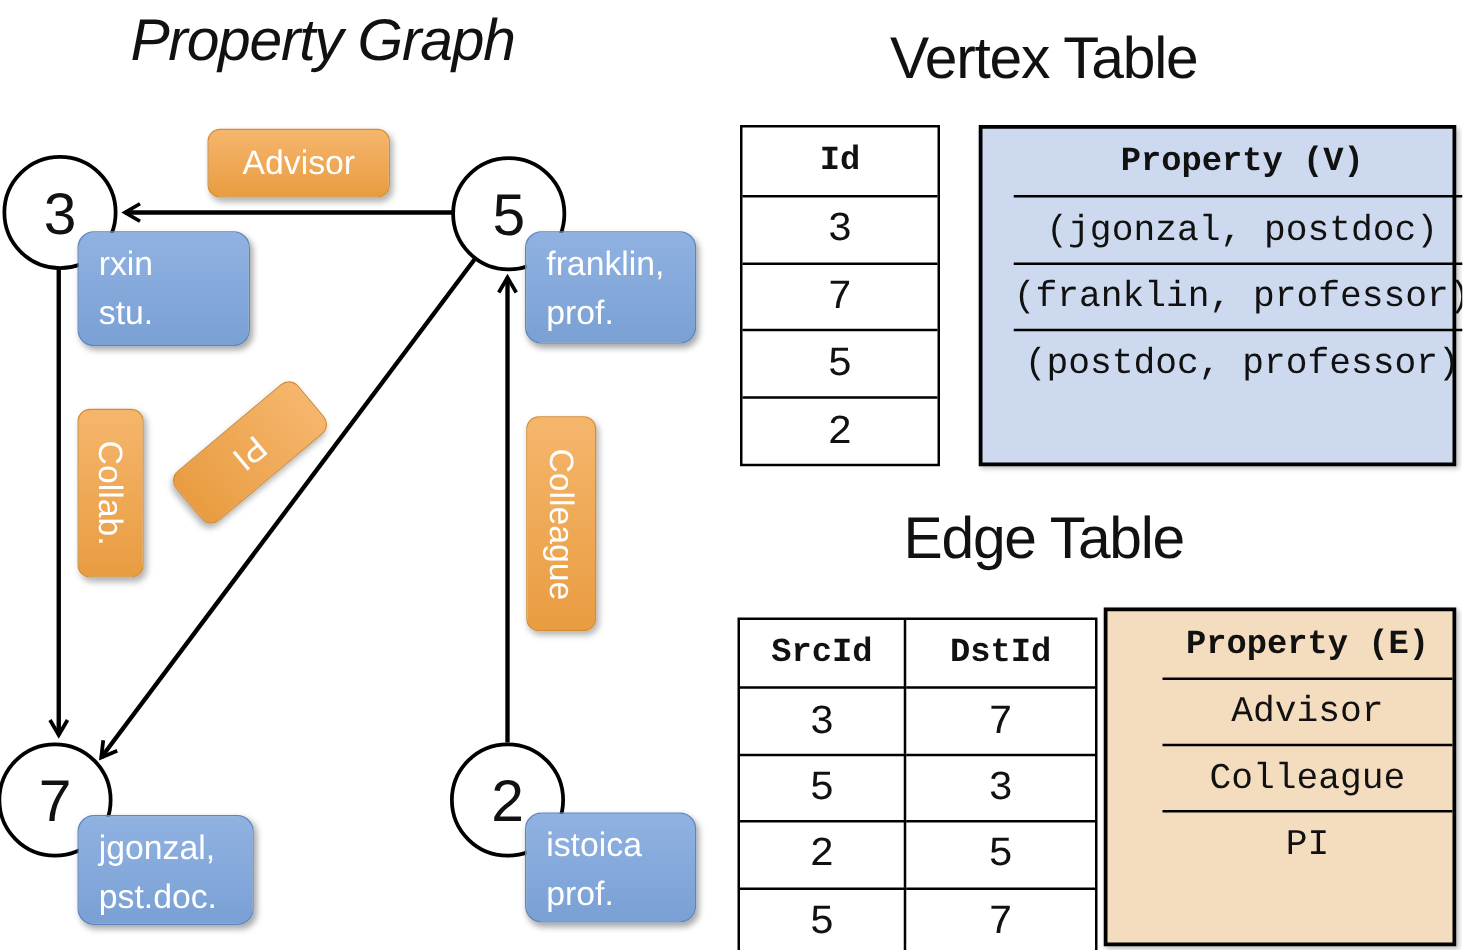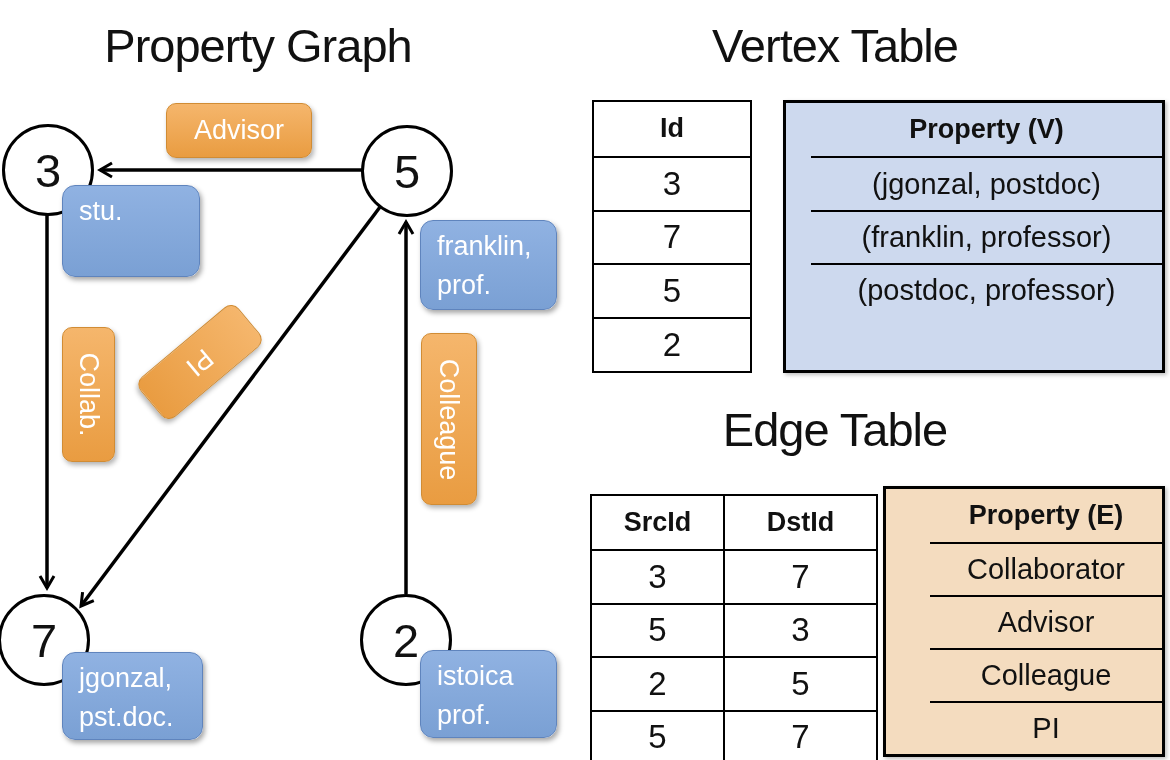--- a/index.html
+++ b/index.html
@@ -30,42 +30,42 @@
     position:absolute; box-sizing:border-box; z-index:1;
     background:linear-gradient(180deg,#f5b66c 0%, #e99c41 100%);
     border:1px solid #d18c34; border-radius:10px;
     color:#fff; font-size:27px;
     display:flex; align-items:center; justify-content:center;
     box-shadow:2px 3px 5px rgba(0,0,0,0.3);
   }
   .ebox .vtext { transform:rotate(90deg); white-space:nowrap; }
   #edges { position:absolute; left:0; top:0; z-index:1; }
   
-  .tcol { position:absolute; box-sizing:border-box; display:grid; grid-template-rows:repeat(5,1fr); }
+  .tcol { position:absolute; box-sizing:border-box; display:grid; grid-template-rows:repeat(5,1fr);font-family:Liberation Mono, monospace; }
   .tcol .cell {
     display:flex; align-items:center; justify-content:center;
     border-top:2.5px solid #000; font-size:29px; color:#111; white-space:nowrap;
   }
   .tcol .cell:nth-child(1) { border-top:none; }
   .cell.hdr { font-weight:bold; font-size:27px; }
   .cell.num { font-size:33px; }
   .white-col { background:#fff; border:2.5px solid #000; }
   .prop-col  { border:3px solid #000; box-shadow:2px 2px 4px rgba(0,0,0,0.25); }
   .blue-fill  { background:#cdd9ee;padding-left:25px; }
   .peach-fill { background:#f4dcbf;padding-left:44px; }
   .two-col { grid-template-columns:133px 1fr; }
   .two-col .cell.cleft { border-right:2.5px solid #000; }
   .two-col .cell:nth-child(2) { border-top:none; }
 </style>
 </head>
 <body>
 
 <div id="canvas">
 
-  <div class="title" style="left:0; top:18px; width:516px;">Property Graph</div>
+  <div class="title" style="left:0; top:4px; width:516px;font-style:italic;">Property Graph</div>
 
   <svg id="edges" width="580" height="760">
     <defs>
       <marker id="arrow" markerWidth="20" markerHeight="20" refX="15" refY="9" orient="auto" markerUnits="userSpaceOnUse">
         <path d="M3,2 L15,9 L3,16" fill="none" stroke="#000" stroke-width="3"></path>
       </marker>
     </defs>
     <line x1="362" y1="170" x2="100" y2="170" stroke="#000" stroke-width="3.5" marker-end="url(#arrow)"></line>
     <line x1="47" y1="215" x2="47" y2="588" stroke="#000" stroke-width="3.5" marker-end="url(#arrow)"></line>
     <line x1="380" y1="207" x2="81" y2="606" stroke="#000" stroke-width="3.5" marker-end="url(#arrow)"></line>
@@ -79,23 +79,24 @@
     <span>5</span>
   </div>
   <div class="node" style="left:-2px; top:594px;">
     <span>7</span>
   </div>
   <div class="node" style="left:360px; top:594px;">
     <span>2</span>
   </div>
 
   <div class="vbox" style="left:62px; top:185px; width:138px; height:92px;">
+    <div>rxin</div>
     <div>stu.</div>
   </div>
-  <div class="vbox" style="left:420px; top:185px; width:137px; height:90px;margin-top:35px;">
+  <div class="vbox" style="left:420px; top:185px; width:137px; height:90px;">
     <div>franklin,</div>
     <div>prof.</div>
   </div>
   <div class="vbox" style="left:62px; top:652px; width:141px; height:88px;">
     <div>jgonzal,</div>
     <div>pst.doc.</div>
   </div>
   <div class="vbox" style="left:420px; top:650px; width:137px; height:88px;">
     <div>istoica</div>
     <div>prof.</div>
@@ -141,19 +142,18 @@
     <div class="cell num cleft">5</div>
     <div class="cell num" style="border-top:2.5px solid #000;">3</div>
     <div class="cell num cleft">2</div>
     <div class="cell num" style="border-top:2.5px solid #000;">5</div>
     <div class="cell num cleft">5</div>
     <div class="cell num" style="border-top:2.5px solid #000;">7</div>
   </div>
 
   <div class="tcol prop-col peach-fill" style="left:883px; top:486px; width:282px; height:271px;">
     <div class="cell hdr">Property (E)</div>
-    <div class="cell">Collaborator</div>
     <div class="cell">Advisor</div>
     <div class="cell">Colleague</div>
     <div class="cell">PI</div>
   </div>
 
 </div>
 
 </body></html>

